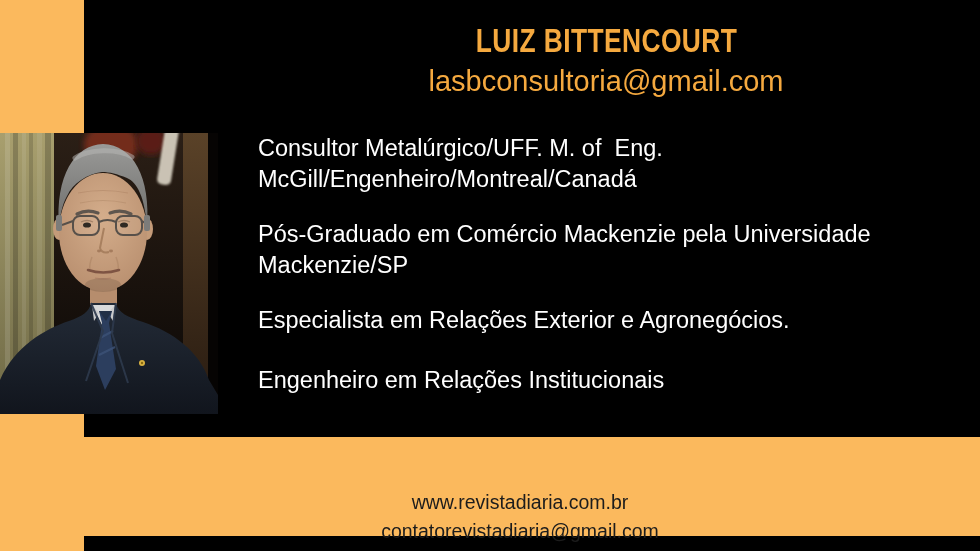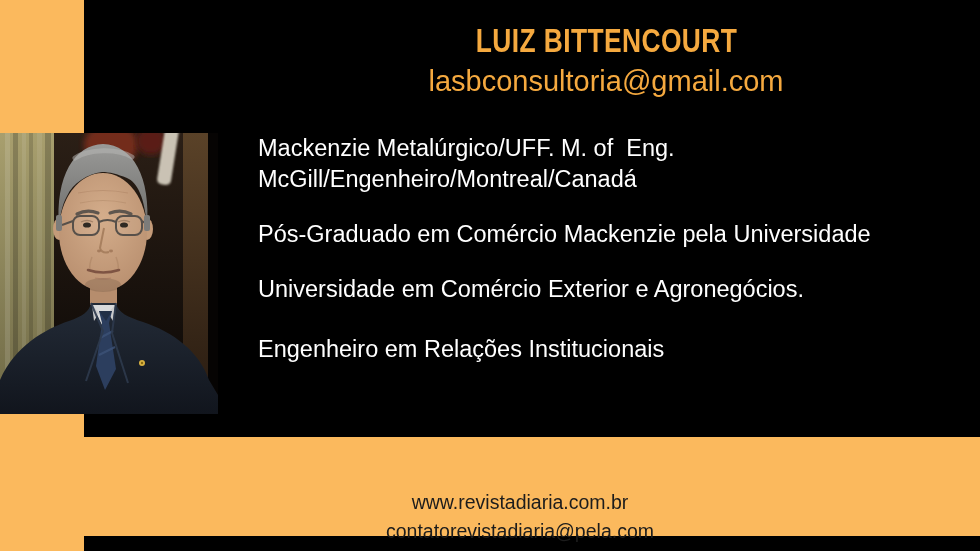--- a/index.html
+++ b/index.html
@@ -140,32 +140,33 @@
 
   <header class="header">
     <div class="name">
       <span class="name-inner">LUIZ BITTENCOURT</span>
     </div>
     <div class="email">lasbconsultoria@gmail.com</div>
   </header>
 
   <main class="bio">
     <p>
-      <span class="line">Mackenzie Metalúrgico/UFF. M. of  Eng.</span>
+      <span class="line">Consultor Metalúrgico/UFF. M. of  Eng.</span>
       <span class="line">McGill/Engenheiro/Montreal/Canadá</span>
     </p>
     <p>
       <span class="line">Pós-Graduado em Comércio Mackenzie pela Universidade</span>
+      <span class="line">Mackenzie/SP</span>
     </p>
     <p class="gap-lg">
-      <span class="line">Universidade em Comércio Exterior e Agronegócios.</span>
+      <span class="line">Especialista em Relações Exterior e Agronegócios.</span>
     </p>
     <p>
       <span class="line">Engenheiro em Relações Institucionais</span>
     </p>
   </main>
 
   <footer class="footer">
     <div class="f-line">www.revistadiaria.com.br</div>
-    <div class="f-line">contatorevistadiaria@pela.com</div>
+    <div class="f-line">contatorevistadiaria@gmail.com</div>
   </footer>
 
 </div>
 
 </body></html>

